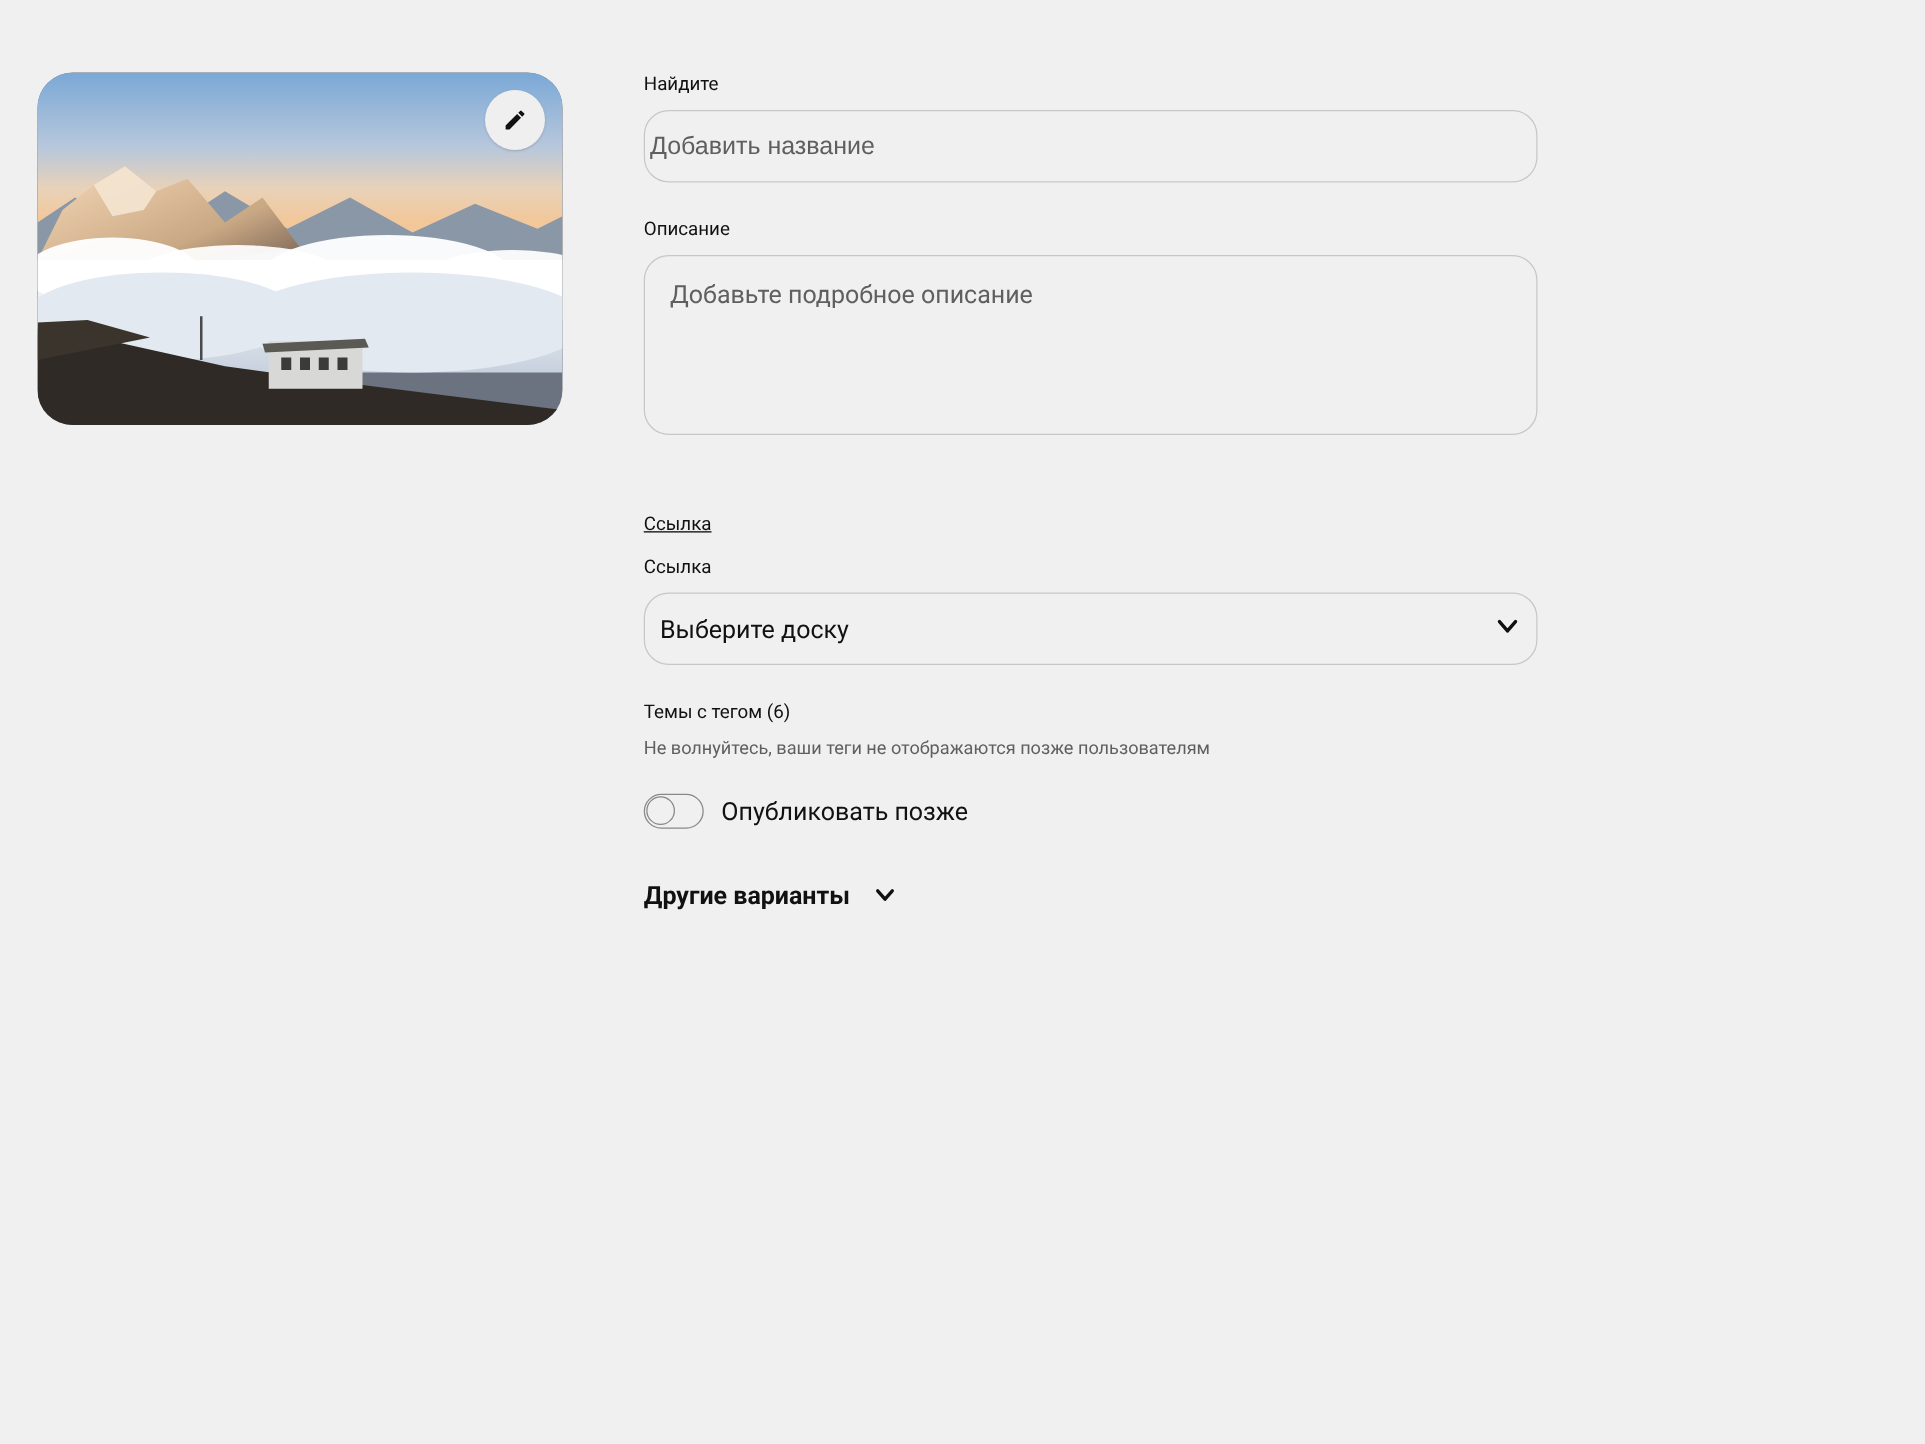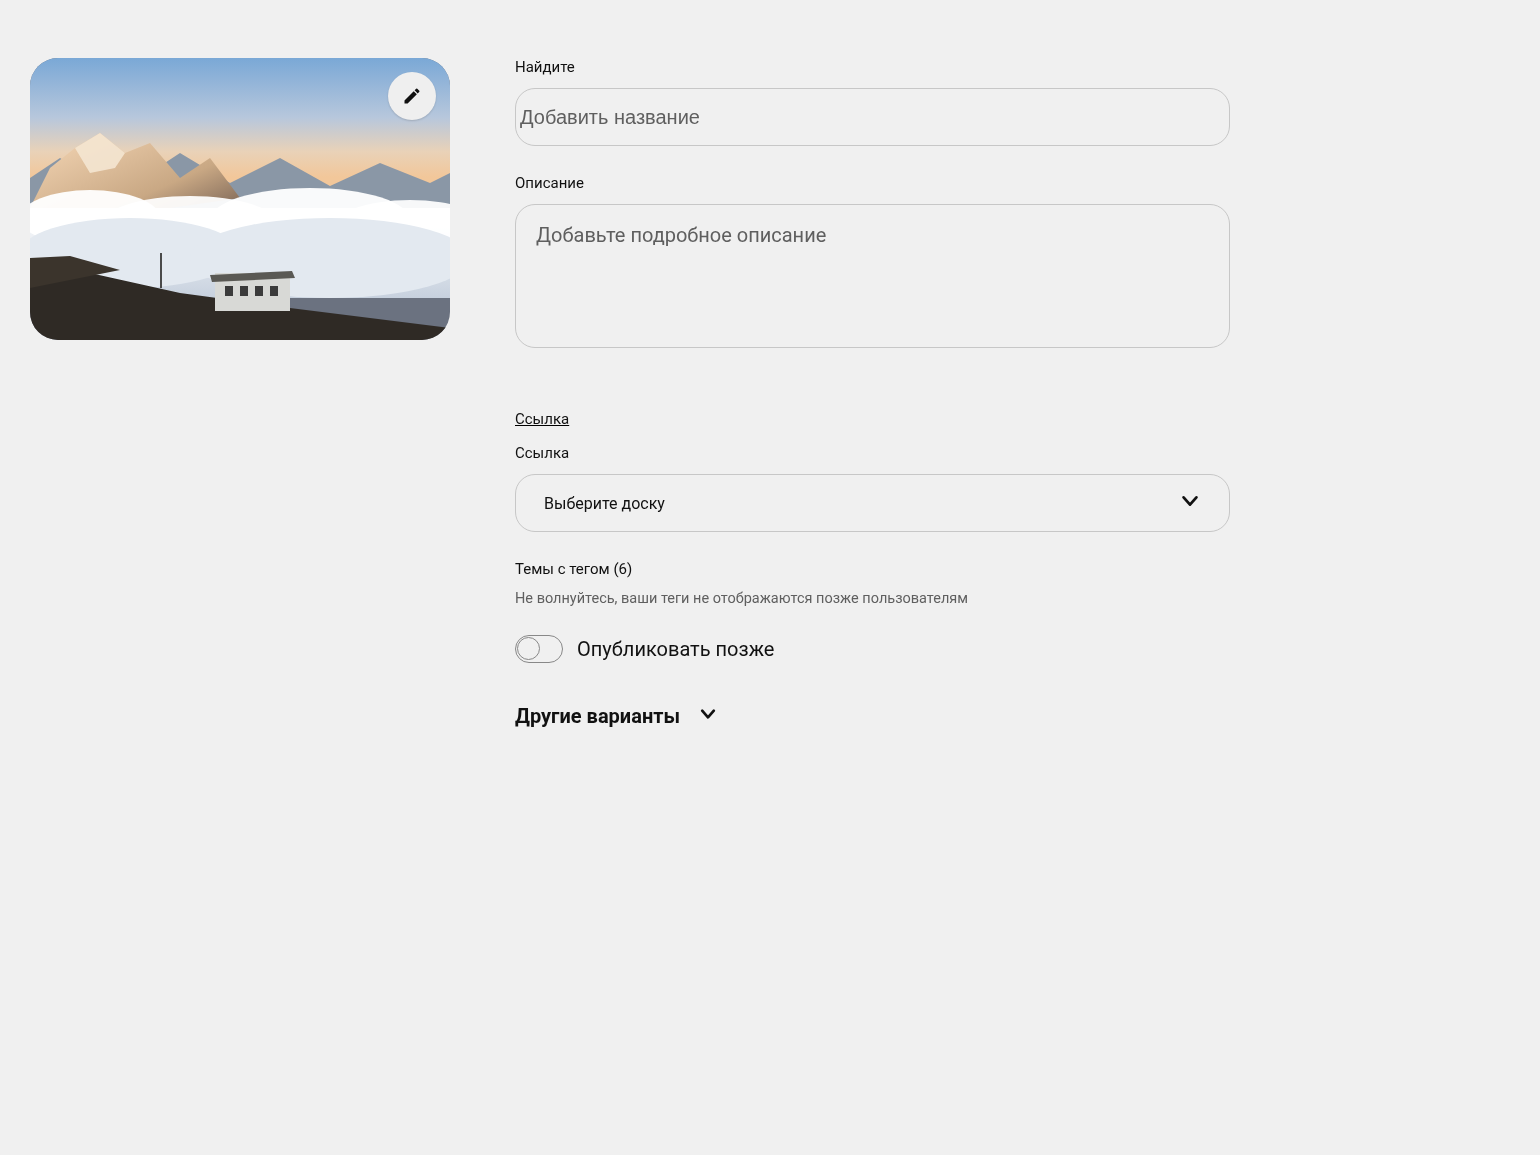--- a/index.html
+++ b/index.html
@@ -83,22 +83,22 @@
     font-family: inherit;
   }
   .textarea-input::placeholder { color: #5f5f5f; }
   .desc-group { margin-bottom: 58px; }
   .link-group { margin-bottom: 16px; text-decoration: underline; }
   .select-box {
     width: 100%;
     height: 58px;
     border: 1.5px solid #c7c7c7;
     border-radius: 20px;
-    padding: 0 28px;
-    font-size: 16px;
+    padding: 0 12px;
+    font-size: 20px;
     color: #111;
     background: #f0f0f0;
     display: flex;
     align-items: center;
     justify-content: space-between;
     cursor: pointer;
     text-align: center;
   }
   .select-box .chev svg { width: 22px; height: 22px; }
   .tag-hint {
@@ -132,20 +132,21 @@
     border-radius: 50%;
     border: 1.5px solid #888;
     background: #f0f0f0;
   }
   .toggle-label {
     font-size: 20px;
     color: #111;
   }
   .more-options {
     display: inline-flex;
+    align-items: center;
     gap: 18px;
     font-size: 20px;
     font-weight: 700;
     color: #111;
     cursor: pointer;
   }
   .more-options svg { width: 20px; height: 20px; }
 </style>
 </head>
 <body>

